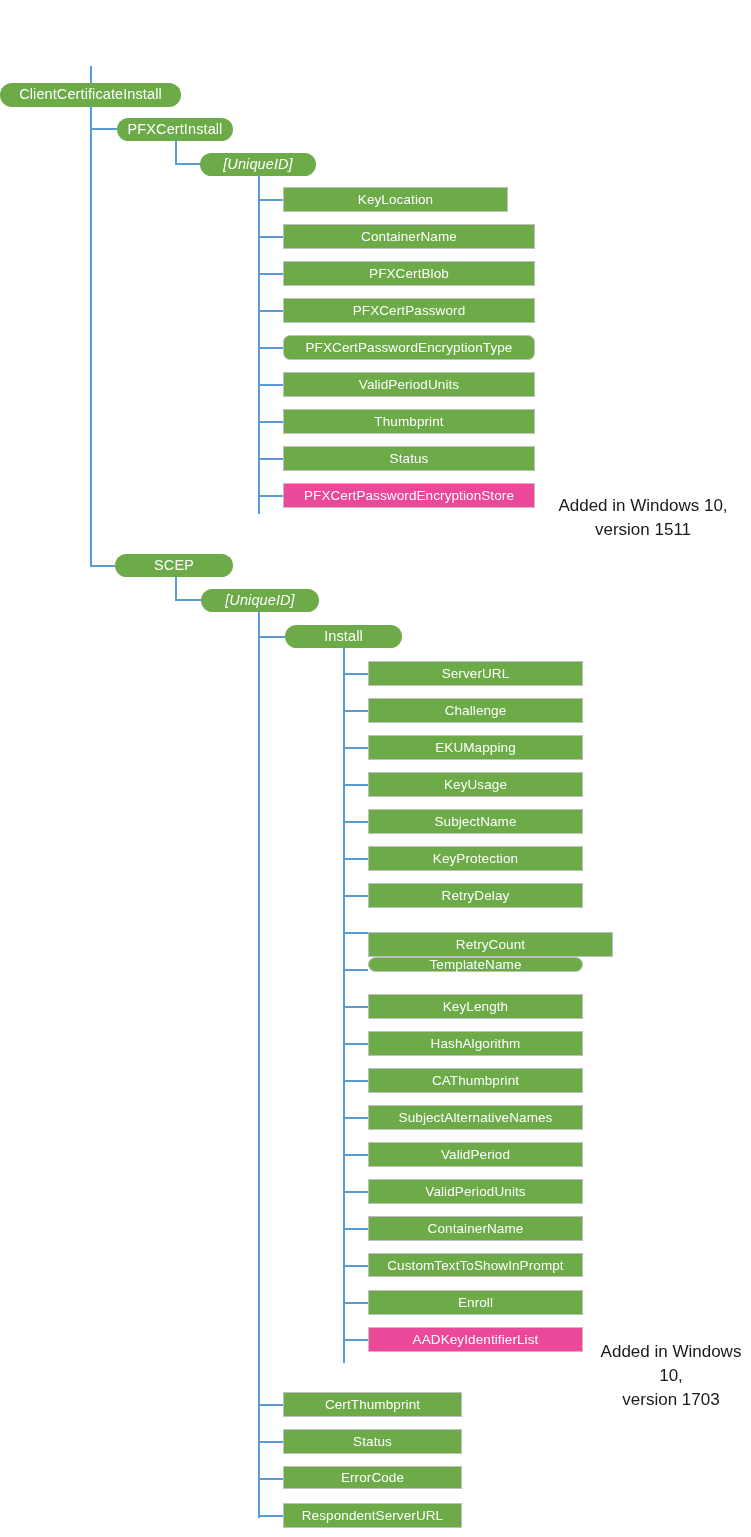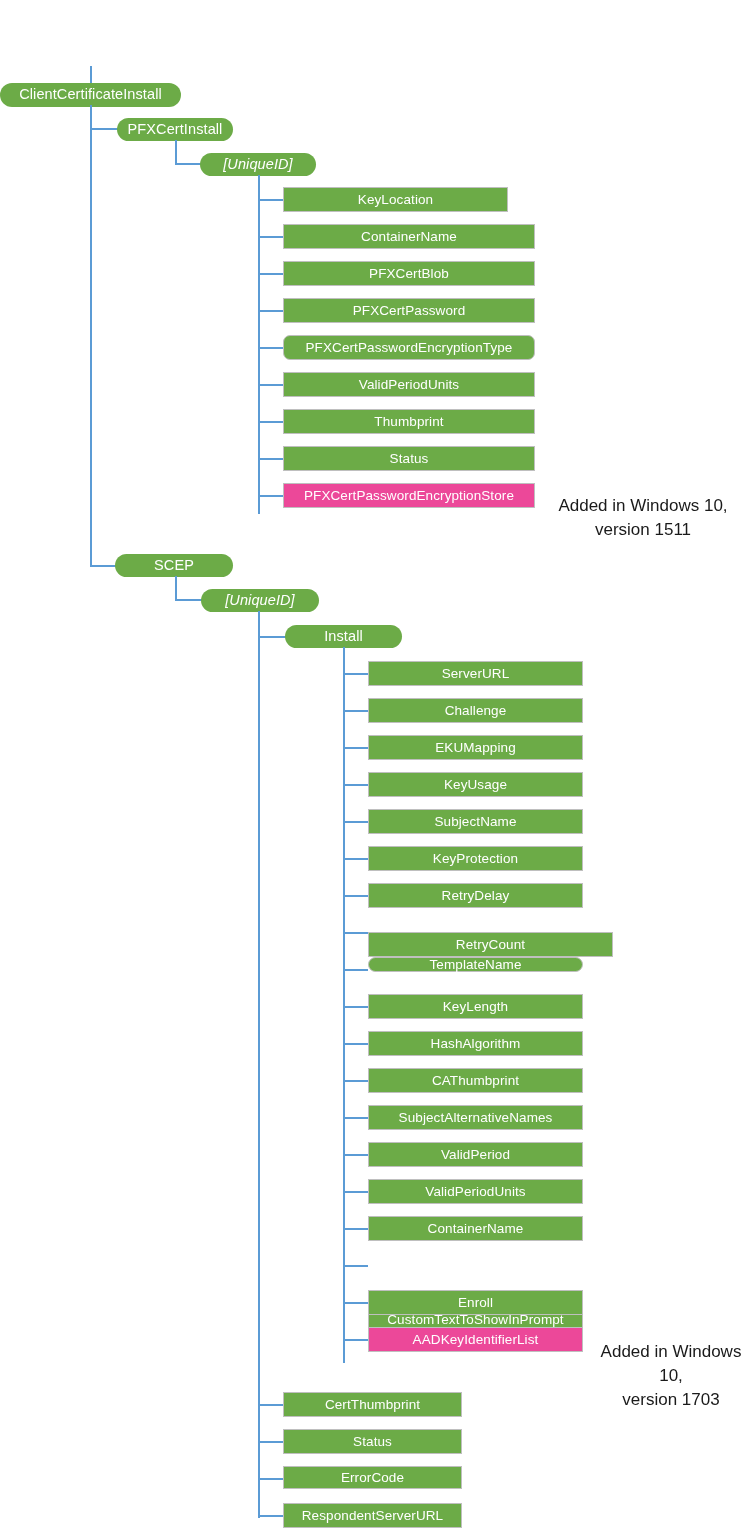--- a/index.html
+++ b/index.html
@@ -152,21 +152,21 @@
       <div class="leaf" style="left: 368px; top: 1068px; width: 215px; height: 25px;">CAThumbprint</div>
       <div class="ln h" style="left: 343px; top: 1117px; width: 25px;"></div>
       <div class="leaf" style="left: 368px; top: 1105px; width: 215px; height: 25px;">SubjectAlternativeNames</div>
       <div class="ln h" style="left: 343px; top: 1154px; width: 25px;"></div>
       <div class="leaf" style="left: 368px; top: 1142px; width: 215px; height: 25px;">ValidPeriod</div>
       <div class="ln h" style="left: 343px; top: 1191px; width: 25px;"></div>
       <div class="leaf" style="left: 368px; top: 1179px; width: 215px; height: 25px;">ValidPeriodUnits</div>
       <div class="ln h" style="left: 343px; top: 1228px; width: 25px;"></div>
       <div class="leaf" style="left: 368px; top: 1216px; width: 215px; height: 25px;">ContainerName</div>
       <div class="ln h" style="left: 343px; top: 1265px; width: 25px;"></div>
-      <div class="leaf" style="left: 368px; top: 1307px; width: 215px; height: 24px;">CustomTextToShowInPrompt</div>
+      <div class="leaf" style="left: 368px; top: 1253px; width: 215px; height: 24px;">CustomTextToShowInPrompt</div>
       <div class="ln h" style="left: 343px; top: 1302px; width: 25px;"></div>
       <div class="leaf" style="left: 368px; top: 1290px; width: 215px; height: 25px;">Enroll</div>
       <div class="ln h" style="left: 343px; top: 1339px; width: 25px;"></div>
       <div class="leaf blue" style="left: 368px; top: 1327px; width: 215px; height: 25px;">AADKeyIdentifierList</div>
     </div>
   <div id="scep-leaves">
       <div class="ln h" style="left: 258px; top: 1404px; width: 25px;"></div>
       <div class="leaf" style="left: 283px; top: 1392px; width: 179px; height: 25px;">CertThumbprint</div>
       <div class="ln h" style="left: 258px; top: 1441px; width: 25px;"></div>
       <div class="leaf" style="left: 283px; top: 1429px; width: 179px; height: 25px;">Status</div>

